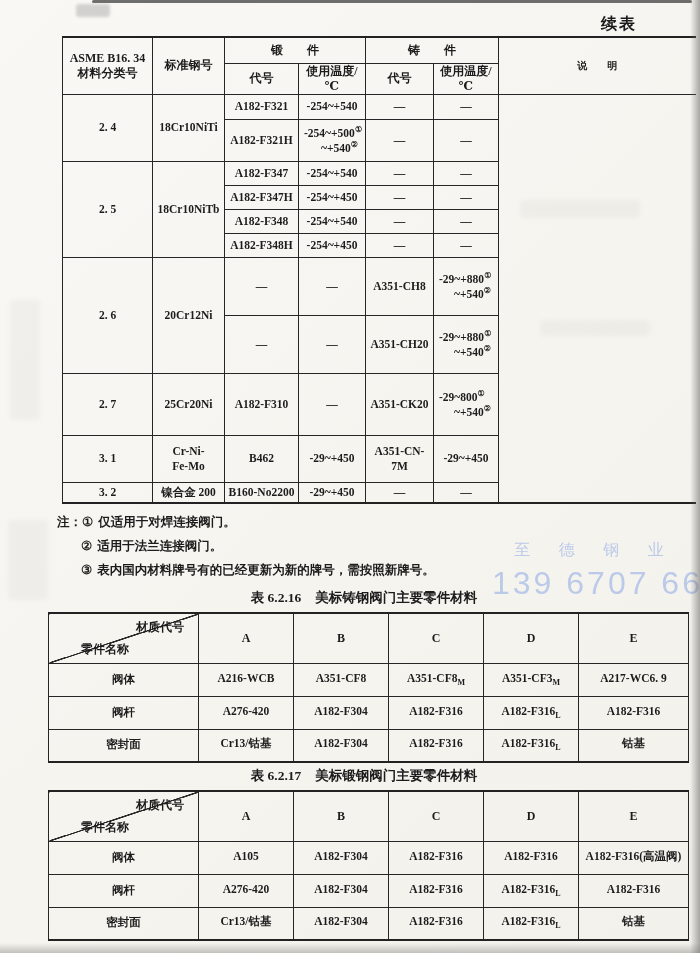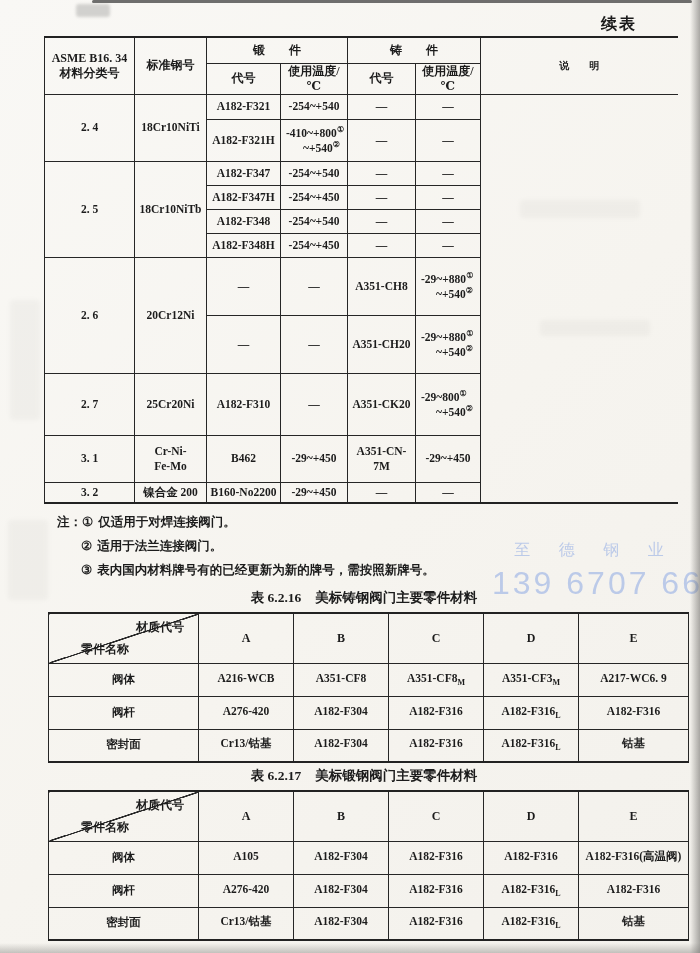--- a/index.html
+++ b/index.html
@@ -19,21 +19,21 @@
     background:linear-gradient(to bottom, rgba(255,255,255,0), rgba(120,118,114,.4)); }
   .smudge { position:absolute; left:76px; top:4px; width:34px; height:13px;
     background:#8a8a88; opacity:.35; filter:blur(1.6px); border-radius:3px; }
   .ghost { position:absolute; background:#9a9892; opacity:.08; filter:blur(2px); border-radius:4px; }
 
   .cont-label { position:absolute; top:14px; left:601px; font-size:16px; font-weight:700; letter-spacing:2px; }
 
   table { border-collapse:collapse; table-layout:fixed; }
 
   
-  .t1 { position:absolute; left:44px; top:36px; width:633px;
+  .t1 { position:absolute; left:62px; top:36px; width:633px;
         border-top:2.5px solid #222; border-bottom:2px solid #222; border-left:1.5px solid #262626;padding-left:42px; }
   .t1 td { border:1px solid #262626; text-align:center; vertical-align:middle;
            font-size:11.5px; font-weight:700; padding:0 2px; line-height:1.25; }
   .t1 td.gtop { border-top:1.5px solid #222; }
   .t1 .hcell { font-size:12px; }
   .t1 .note-h { border-right:none; font-size:10px; }
   .t1 .note-body { border-right:none; border-bottom:none; }
   .t1 .l1 { text-align:left; padding-left:3px; }
   .t1 .l2 { text-align:right; padding-right:5px; }
   .sup { font-size:8px; vertical-align:super; letter-spacing:0; }
@@ -116,21 +116,21 @@
       <td rowspan="2" class="gtop">18Cr10NiTi</td>
       <td class="gtop">A182-F321</td>
       <td class="gtop">-254~+540</td>
       <td class="gtop">—</td>
       <td class="gtop">—</td>
       <td rowspan="11" class="note-body gtop"></td>
     </tr>
     <tr style="height:42px">
       <td>A182-F321H</td>
       <td>
-        <div class="l1"><span>-410~+800</span><span class="sup">①</span></div>
+        <div class="l1"><span>-254~+500</span><span class="sup">①</span></div>
         <div class="l2"><span>~+540</span><span class="sup">②</span></div>
       </td>
       <td>—</td>
       <td>—</td>
     </tr>
 
     <tr style="height:24px">
       <td rowspan="4" class="gtop">2. 5</td>
       <td rowspan="4" class="gtop">18Cr10NiTb</td>
       <td class="gtop">A182-F347</td>

